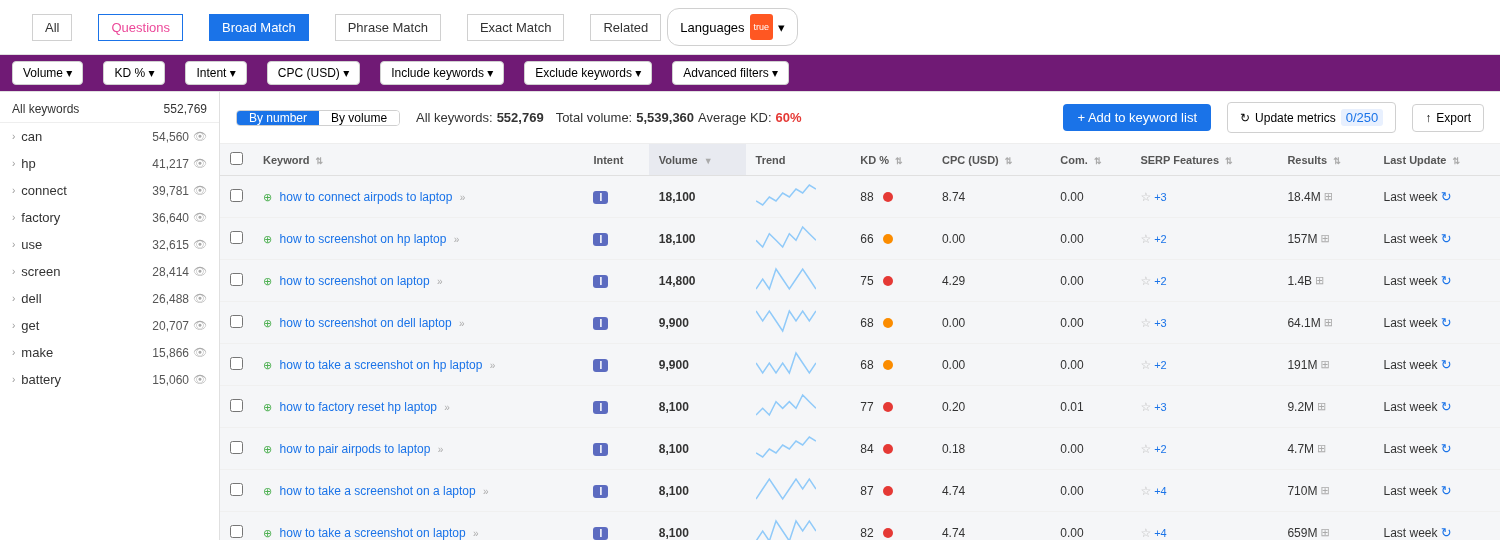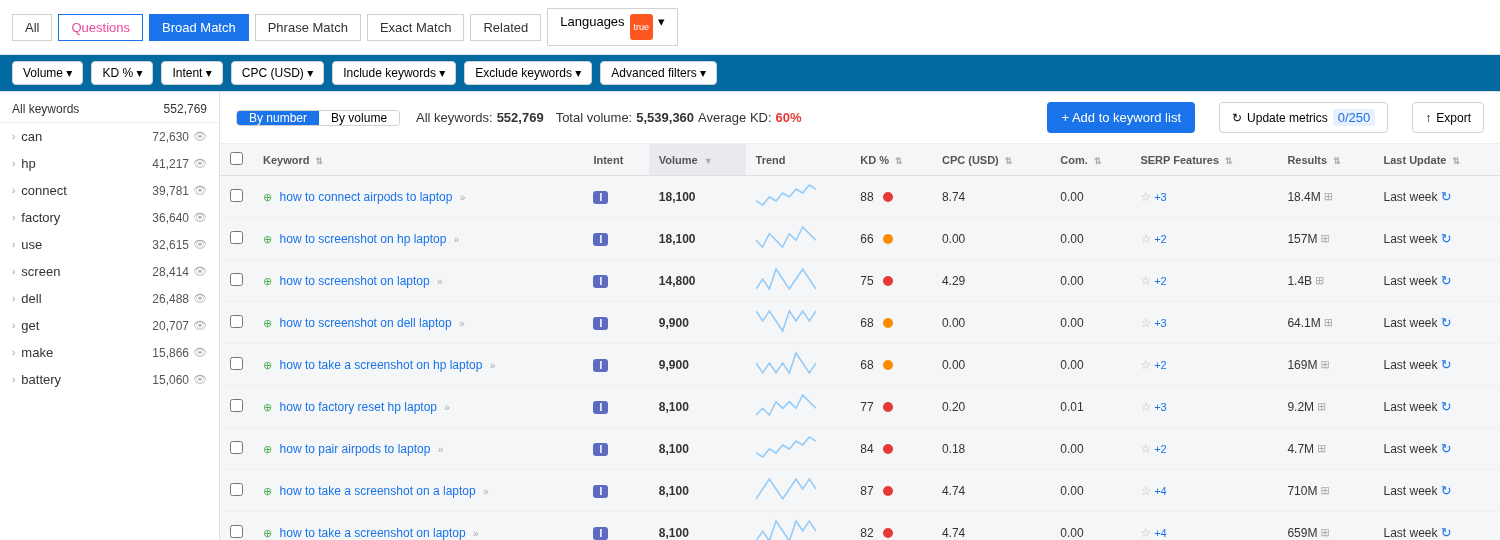--- a/index.html
+++ b/index.html
@@ -1,45 +1,45 @@
 <!DOCTYPE html>
 <html><head>
   <meta charset="utf-8">
   <style>
     * { box-sizing: border-box; margin: 0; padding: 0; }
     body { font-family: -apple-system, BlinkMacSystemFont, 'Segoe UI', Arial, sans-serif; font-size: 13px; background: #f5f6f8; color: #333; }
 
     .top-bar { background: #fff; border-bottom: 1px solid #e0e0e0; padding: 8px 12px; display: flex; align-items: center; gap: 6px; flex-wrap: wrap; }
-    .tab-btn { border: 1px solid #d0d0d0; background: #fff; border-radius: 0; padding: 5px 12px; font-size: 13px; cursor: pointer; color: #333; }
+    .tab-btn { border: 1px solid #d0d0d0; background: #fff; border-radius: 0; padding: 5px 12px; font-size: 13px; cursor: pointer; color: #333; margin-left: 20px; }
     .tab-btn.active { background: #1a73e8; color: #fff; border-color: #1a73e8; }
     .tab-btn.active-outline { background: #fff; color: #ec4899; border-color: #1a73e8; }
-    .lang-btn { border: 1px solid #d0d0d0; background: #fff; border-radius: 1px; padding: 5px 12px; font-size: 13px; cursor: pointer; display: flex; align-items: flex-start; gap: 5px; }
+    .lang-btn { border: 1px solid #d0d0d0; background: #fff; border-radius: 12px; padding: 5px 12px; font-size: 13px; cursor: pointer; display: flex; align-items: center; gap: 5px; }
     .beta-badge { background: #ff5722; color: #fff; font-size: 9px; border-radius: 3px; padding: 8px 4px; }
 
-    .filter-bar { background: #0369a1; border-bottom: 1px solid #e0e0e0; padding: 6px 12px; display: flex; align-items: center; gap: 8px; flex-wrap: wrap; }
+    .filter-bar { background: #701a75; border-bottom: 1px solid #e0e0e0; padding: 6px 12px; display: flex; align-items: center; gap: 20px; flex-wrap: wrap; }
     .filter-btn { border: 1px solid #d0d0d0; background: #fff; border-radius: 4px; padding: 4px 10px; font-size: 12px; cursor: pointer; display: flex; align-items: center; gap: 4px; }
 
     .main { display: flex; height: calc(540px - 82px); }
 
     .sidebar { width: 220px; background: #fff; border-right: 1px solid #e0e0e0; overflow-y: auto; flex-shrink: 0; }
     .sidebar-header { display: flex; justify-content: space-between; align-items: center; padding: 10px 12px 6px; border-bottom: 1px solid #eee; }
     .sidebar-header-label { font-weight: 400; font-size: 12px; color: #333; }
     .sidebar-header-count { font-size: 12px; color: #333; }
     .sidebar-item { display: flex; justify-content: space-between; align-items: center; padding: 6px 12px; cursor: pointer; font-size: 13px; }
     .sidebar-item-left { display: flex; align-items: center; gap: 6px; }
     .sidebar-item-arrow { color: #999; font-size: 10px; }
     .sidebar-item-count { color: #555; font-size: 12px; }
     .sidebar-item-eye { color: #aaa; font-size: 11px; margin-left: 4px; }
 
     .content { flex: 1; display: flex; flex-direction: column; overflow: hidden; }
     .content-header { padding: 10px 16px; background: #fff; border-bottom: 1px solid #eee; display: flex; align-items: center; justify-content: space-between; }
     .content-header-left { display: flex; align-items: center; gap: 4px; font-size: 13px; }
     .content-header-left strong { font-weight: 700; }
     .content-header-left .kd-highlight { color: #e53935; font-weight: 700; }
-    .content-header-right { display: flex; gap: 24px; }
+    .content-header-right { display: flex; align-items: center; gap: 16px; }
     .view-toggle { display: flex; border: 1px solid #d0d0d0; border-radius: 4px; overflow: hidden; }
     .view-btn { padding: 0 12px; font-size: 12px; cursor: pointer; border: none; background: #fff; }
     .view-btn.active { background: #1a73e8; color: #fff; }
     .add-keyword-btn { background: #1a73e8; color: #fff; border: none; border-radius: 4px; padding: 6px 14px; font-size: 13px; cursor: pointer; display: flex; align-items: center; gap: 5px; }
     .update-btn { background: #fff; border: 1px solid #d0d0d0; border-radius: 4px; padding: 6px 12px; font-size: 12px; cursor: pointer; display: flex; align-items: center; gap: 5px; }
     .export-btn { background: #fff; border: 1px solid #d0d0d0; border-radius: 4px; padding: 6px 12px; font-size: 12px; cursor: pointer; display: flex; align-items: center; gap: 5px; }
     .counter-badge { background: #e8f0fe; color: #1a73e8; border-radius: 3px; padding: 1px 5px; font-size: 13px; }
 
     .table-wrapper { overflow: auto; flex: 1; }
     table { width: 100%; border-collapse: collapse; font-size: 12px; }
@@ -101,21 +101,21 @@
       <span class="sidebar-header-label">All keywords</span>
       <span class="sidebar-header-count">552,769</span>
     </div>
     <div id="sidebar-items-container">
         <div class="sidebar-item">
     <div class="sidebar-item-left">
       <span class="sidebar-item-arrow">›</span>
       <span>can</span>
     </div>
     <div style="display:flex;align-items:center;">
-      <span class="sidebar-item-count">72,630</span>
+      <span class="sidebar-item-count">54,560</span>
       <span class="sidebar-item-eye">👁</span>
     </div>
   </div>
         <div class="sidebar-item">
     <div class="sidebar-item-left">
       <span class="sidebar-item-arrow">›</span>
       <span>hp</span>
     </div>
     <div style="display:flex;align-items:center;">
       <span class="sidebar-item-count">41,217</span>
@@ -433,21 +433,21 @@
     <td>0.00</td>
     <td>0.00</td>
     <td>
       <div class="serp-feature">
         <span class="serp-star">☆</span>
         <span class="serp-plus">+2</span>
       </div>
     </td>
     <td>
       <div class="results-cell">
-        <span>169M</span>
+        <span>191M</span>
         <span style="font-size:11px;color:#aaa;">⊞</span>
       </div>
     </td>
     <td>
       Last week
       <span class="update-icon">↻</span>
     </td>
   </tr>
             <tr>
     <td class="checkbox-cell">

